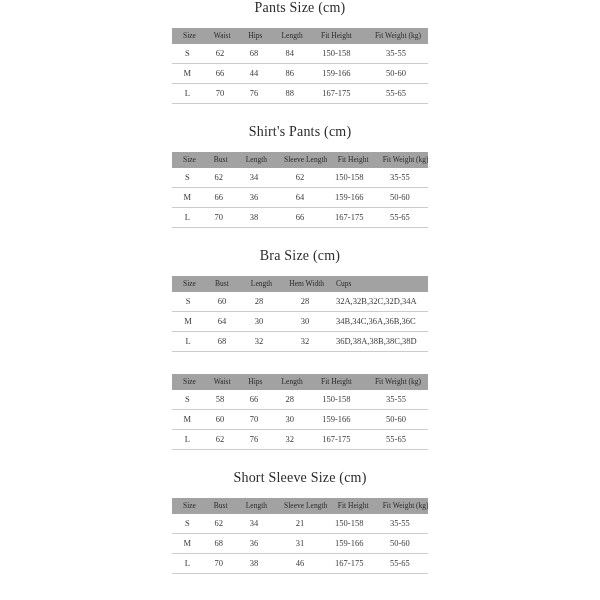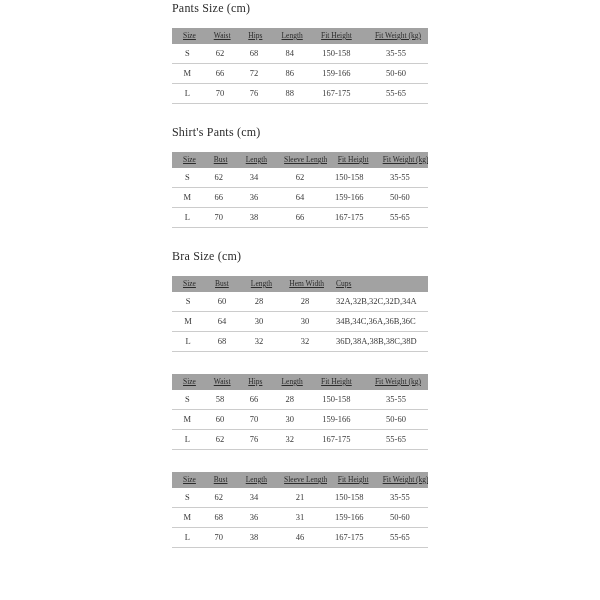--- a/index.html
+++ b/index.html
@@ -20,43 +20,42 @@
   }
   .page{
     width:256px;
     margin:0 auto;
     padding-top:2px;
   }
   .size-section{margin-bottom:22px;}
   .size-section:last-child{margin-bottom:0;}
   .section-title{
     margin:0 0 14px 0;
-    font-size:12px;
+    font-size:14px;
     line-height:12px;
     font-weight:normal;
-    text-align:left;
+    text-align:center;
     color:var(--title-text);
     letter-spacing:0.2px;
   }
   table.size-table{
     width:100%;
     border-collapse:collapse;
     table-layout:fixed;
   }
   .size-table thead th{
     background:var(--header-bg);
     color:var(--header-text);
     font-weight:normal;
     font-size:7.5px;
     line-height:8px;
     padding:4px 11px;
     text-align:center;
     white-space:nowrap;
     overflow:hidden;
-    text-decoration:underline;
   }
   .size-table tbody td{
     font-size:8.5px;
     line-height:9px;
     color:var(--body-text);
     padding:5px 1px;
     text-align:center;
     border-bottom:1px solid var(--divider);
     white-space:nowrap;
     overflow:hidden;
@@ -109,21 +108,21 @@
           <td>S</td>
           <td>62</td>
           <td>68</td>
           <td>84</td>
           <td>150-158</td>
           <td>35-55</td>
         </tr>
         <tr>
           <td>M</td>
           <td>66</td>
-          <td>72</td>
+          <td>44</td>
           <td>86</td>
           <td>159-166</td>
           <td>50-60</td>
         </tr>
         <tr>
           <td>L</td>
           <td>70</td>
           <td>76</td>
           <td>88</td>
           <td>167-175</td>
@@ -248,20 +247,21 @@
           <td>76</td>
           <td>32</td>
           <td>167-175</td>
           <td>55-65</td>
         </tr>
       </tbody>
     </table>
   </section>
 
   <section class="size-section">
+    <h2 class="section-title">Short Sleeve Size (cm)</h2>
     <table class="size-table cols-b">
       <thead>
         <tr>
           <th>Size</th>
           <th>Bust</th>
           <th>Length</th>
           <th>Sleeve Length</th>
           <th>Fit Height</th>
           <th>Fit Weight (kg)</th>
         </tr>

